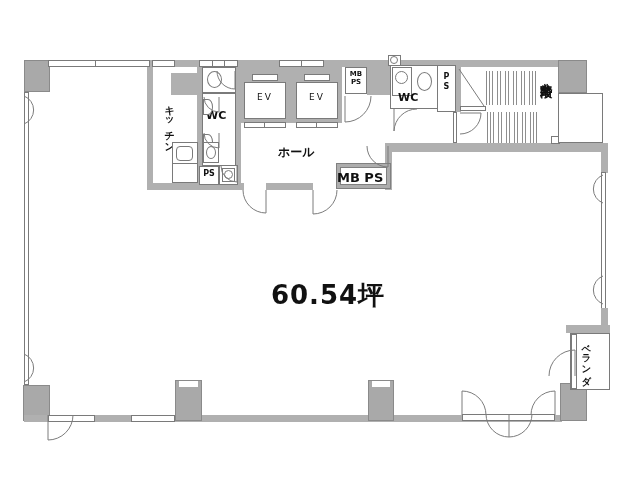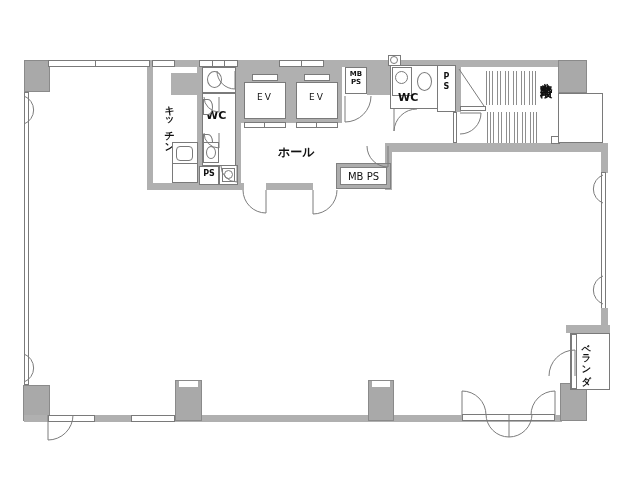--- a/index.html
+++ b/index.html
@@ -103,21 +103,21 @@
   <div class="tick" style="left:173px;top:163px;width:24px;height:1px"></div>
 
   <div class="lbl" style="left:278px;top:146px;font-size:12px;font-weight:bold">ホール</div>
 
   <div class="room" style="left:345px;top:67px;width:22px;height:27px"></div>
   <div class="lbl" style="left:346px;top:71px;width:20px;text-align:center;font-size:7px;font-weight:bold">
     <span>MB</span><br>
     <span>PS</span>
   </div>
   <div class="mbpsbox" style="left:337px;top:164px;width:53px;height:24px"></div>
-  <div class="lbl" style="left:337px;top:171px;width:53px;text-align:center;font-size:10px;font-weight:normal">MB PS</div>
+  <div class="lbl" style="left:337px;top:171px;width:53px;font-size:13px;font-weight:bold">MB PS</div>
 
   <div class="room" style="left:390px;top:65px;width:48px;height:44px"></div>
   <div class="fx" style="left:392px;top:67px;width:20px;height:29px"></div>
   <div class="fx oval" style="left:395px;top:71px;width:13px;height:13px"></div>
   <div class="fx oval" style="left:417px;top:72px;width:15px;height:19px"></div>
   <div class="lbl" style="left:398px;top:92px;font-size:11px;font-weight:bold">WC</div>
   <div class="fx" style="left:388px;top:55px;width:13px;height:11px"></div>
   <div class="fx oval" style="left:390px;top:56px;width:8px;height:8px"></div>
   <div class="room" style="left:437px;top:65px;width:19px;height:47px"></div>
   <div class="lbl" style="left:438px;top:72px;width:17px;text-align:center;font-size:8px;font-weight:bold;line-height:1.2">
@@ -131,20 +131,21 @@
   <div class="room" style="left:453px;top:112px;width:4px;height:31px"></div>
   <div class="lbl v" style="left:539px;top:73px;height:68px;font-size:12px;font-weight:bold;letter-spacing:1px">非常階段</div>
   <div class="fx" style="left:551px;top:136px;width:9px;height:8px"></div>
   <div class="room" style="left:558px;top:93px;width:45px;height:50px"></div>
 
   <div class="w" style="left:566px;top:325px;width:44px;height:8px"></div>
   <div class="room" style="left:570px;top:333px;width:40px;height:57px"></div>
   <div class="room" style="left:571px;top:334px;width:6px;height:55px"></div>
   <div class="lbl v" style="left:581px;top:337px;height:50px;font-size:9.5px;font-weight:bold">ベランダ</div>
 
+  <div class="lbl area" style="left:263px;top:281px;width:130px;text-align:center">60.54坪</div>
 
   <svg class="arcs" width="640" height="480">
 
     <path d="M266,190 L266,213 M243,190 A23,23 0 0 0 266,213"></path>
     <path d="M313,190 L313,214 M337,190 A24,24 0 0 1 313,214"></path>
 
     <path d="M235,71 L235,89 M217,71 A18,18 0 0 0 235,89"></path>
 
     <path d="M219,97 L219,112 M204,97 A15,15 0 0 0 219,112"></path>
     <path d="M219,133 L219,148 M204,133 A15,15 0 0 0 219,148"></path>

